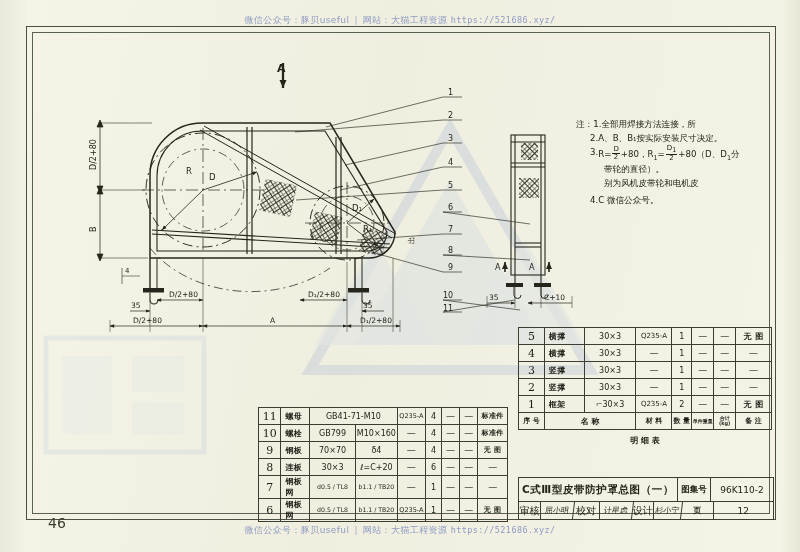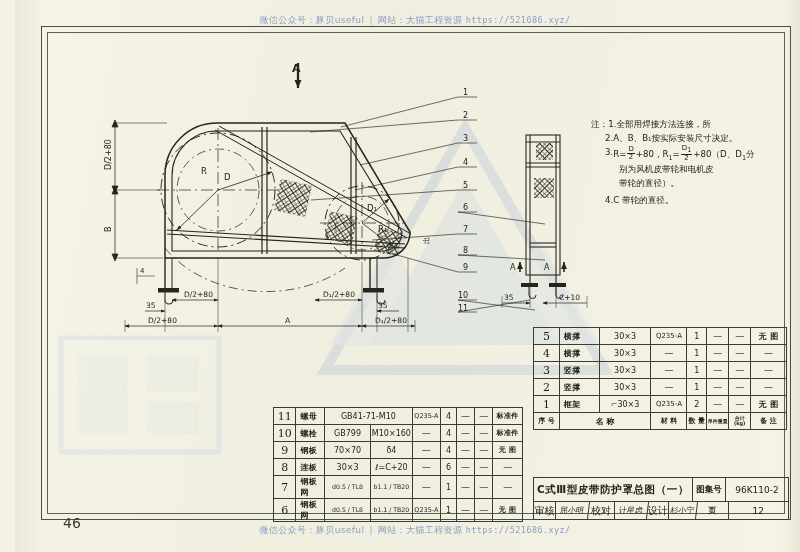--- a/index.html
+++ b/index.html
@@ -3,21 +3,21 @@
 <meta charset="utf-8">
 <style>
   html,body{margin:0;padding:0;}
   body{
     width:800px;height:552px;overflow:hidden;
     background:#f3f2e4;
     font-family:"DejaVu Sans","Liberation Sans",sans-serif;
     color:#232318;
     position:relative;
   }
-  .page{position:absolute;inset:0;background:#f2f1e2;margin-left:15px;}
+  .page{position:absolute;inset:0;background:#f2f1e2;}
   
   .paper-tone{position:absolute;inset:0;
     background:linear-gradient(100deg,#f5f4e7 0%,#efeedf 45%,#f4f3e6 100%);
   }
   .edge-shadow{position:absolute;left:0;top:0;width:26px;height:552px;
     background:linear-gradient(90deg,#e9e8da 0%,#f3f2e4 100%);}
   .right-edge{position:absolute;right:0;top:0;width:18px;height:552px;
     background:linear-gradient(270deg,#e7e6d6 0%,#f3f2e4 100%);}
 
   
@@ -360,28 +360,28 @@
       </div>
     <div class="nline" style="padding-left:14px">
         <span>2.</span>
         <span>A、B、B₁按实际安装尺寸决定。</span>
       </div>
     <div class="nline" style="padding-left:14px">
       <span>3.</span>
       <span>R=<span class="frac"><span class="num">D</span><span class="den">2</span></span>+80，R<span class="sub">1</span>=<span class="frac"><span class="num">D<span class="sub">1</span></span><span class="den">2</span></span>+80（D、D<span class="sub">1</span>分</span>
     </div>
     <div class="nline">
-        <span class="ind" style="padding-left:28px">别为风机皮带轮和电机皮</span>
+        <span class="ind" style="padding-left:28px">带轮的直径）。</span>
       </div>
     <div class="nline">
-        <span class="ind" style="padding-left:28px">带轮的直径）。</span>
+        <span class="ind" style="padding-left:28px">别为风机皮带轮和电机皮</span>
       </div>
     <div class="nline" style="padding-left:14px;margin-top:3px">
         <span>4.</span>
-        <span>C 带轮的直径。</span>
+        <span>C 微信公众号。</span>
       </div>
   </div>
 
   <table class="bom" id="bom-upper">
     <colgroup>
         <col style="width:26px">
         <col style="width:40px">
         <col style="width:52px">
         <col style="width:36px">
         <col style="width:20px">
@@ -441,20 +441,23 @@
         <td class="bold-cn">无 图</td>
       </tr>
       <tr style="font-weight:bold">
         <td style="font-size:7px">序 号</td>
         <td colspan="2">名            称</td>
         <td style="font-size:7px">材 料</td>
         <td style="font-size:7px">数 量</td>
         <td style="font-size:5px;line-height:1">单件重量</td>
         <td style="font-size:5px;line-height:1">合计(kg)</td>
         <td style="font-size:7px">备    注</td>
+      </tr>
+      <tr>
+        <td colspan="8" style="border:none;font-weight:bold;font-size:8px;padding-top:2px">明         细         表</td>
       </tr>
     </tbody>
   </table>
 
   <table class="bom" id="bom-lower">
     <colgroup>
         <col style="width:24px">
         <col style="width:32px">
         <col style="width:50px">
         <col style="width:42px">

